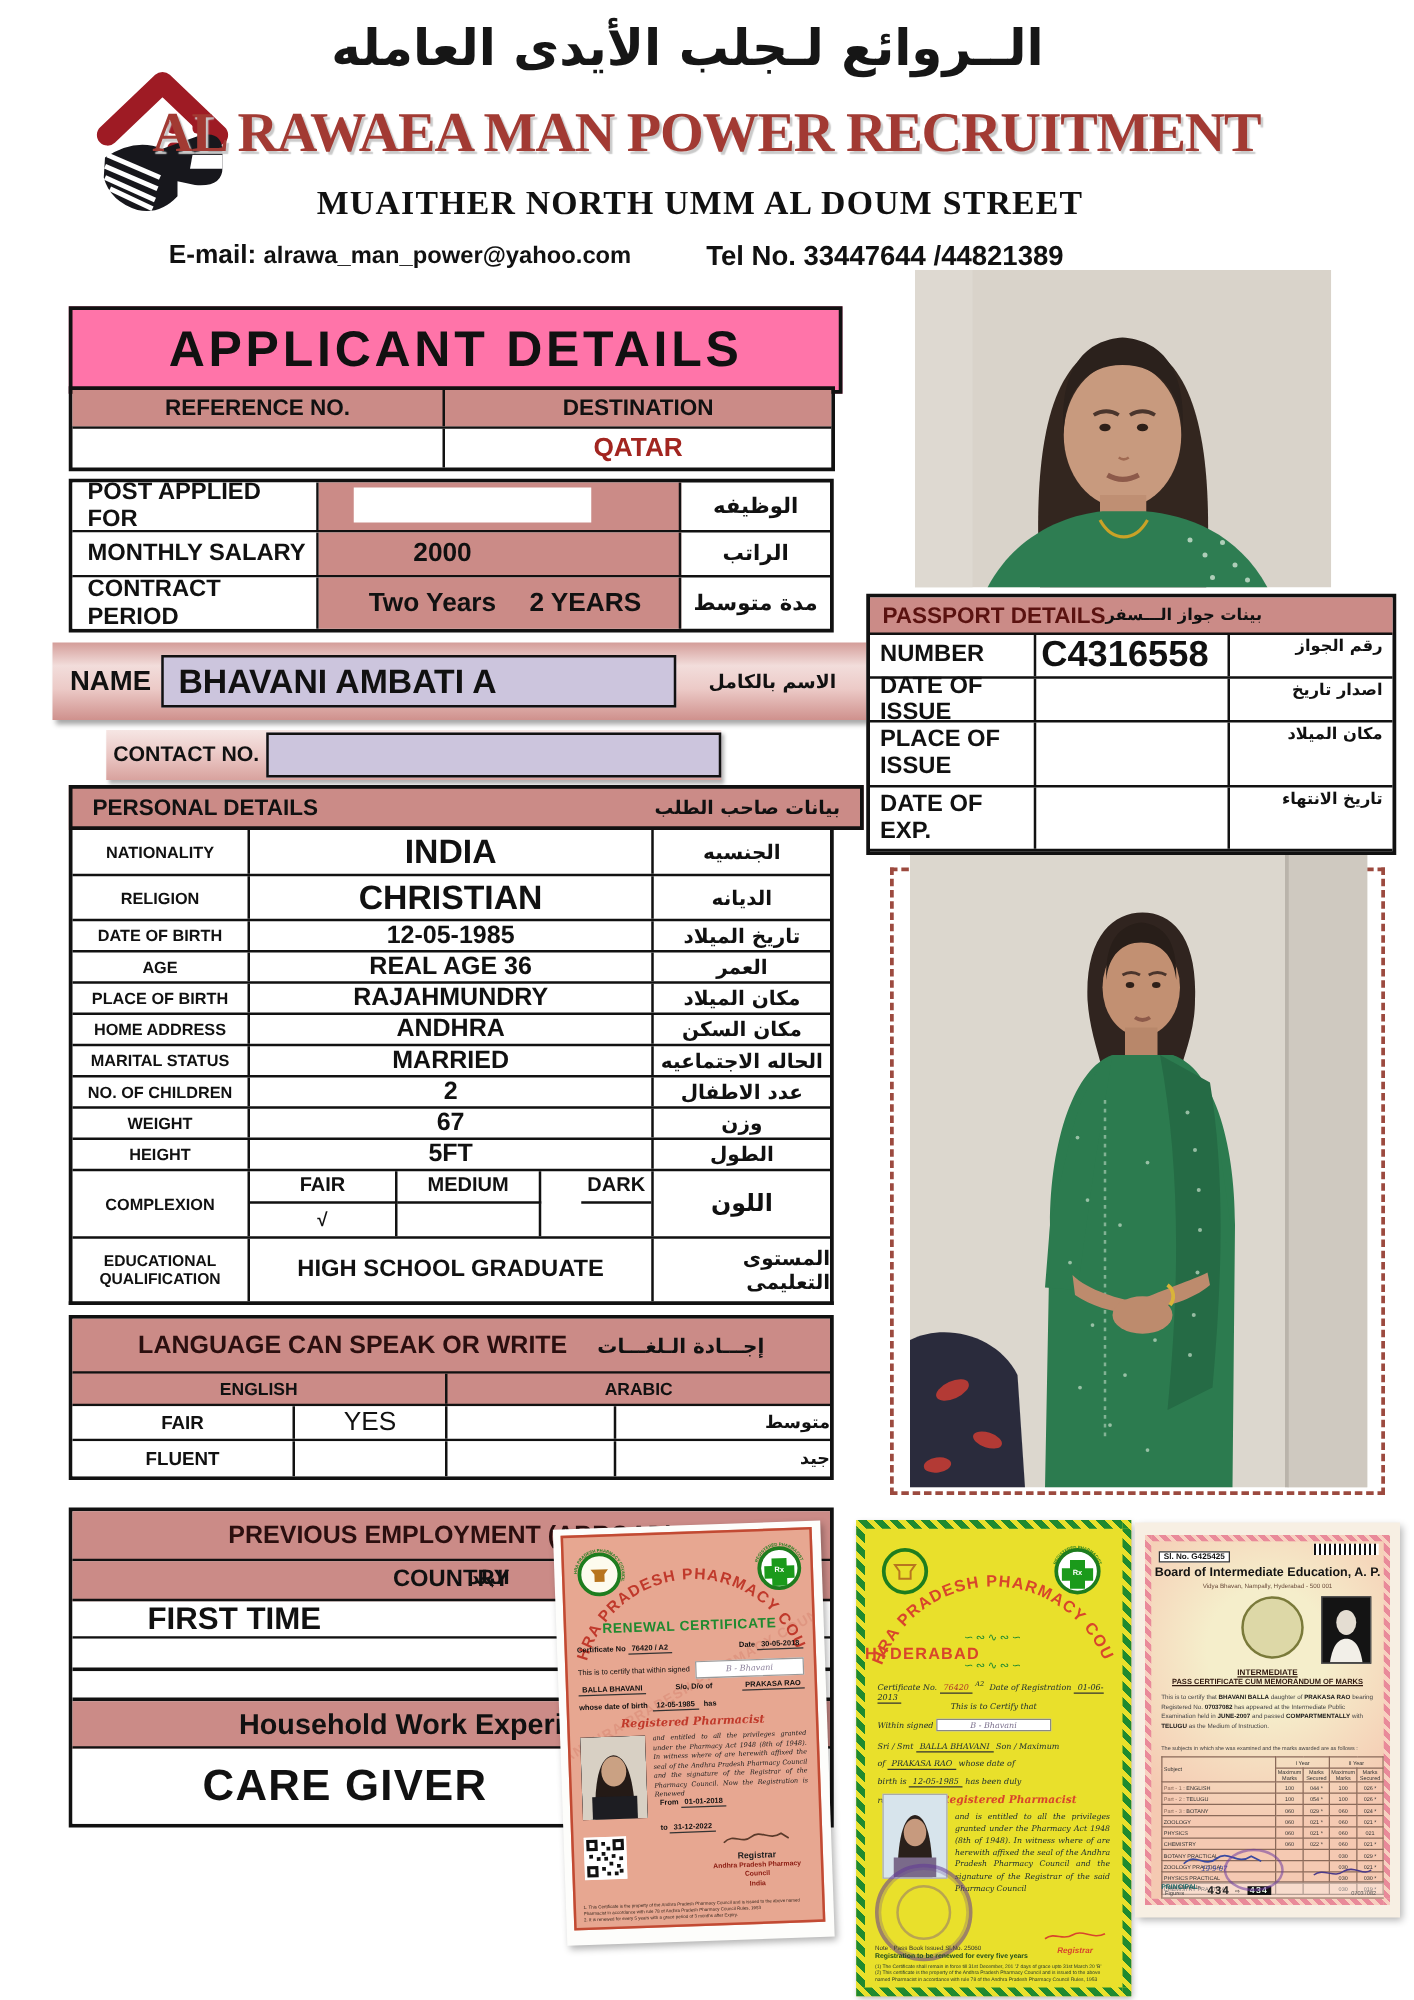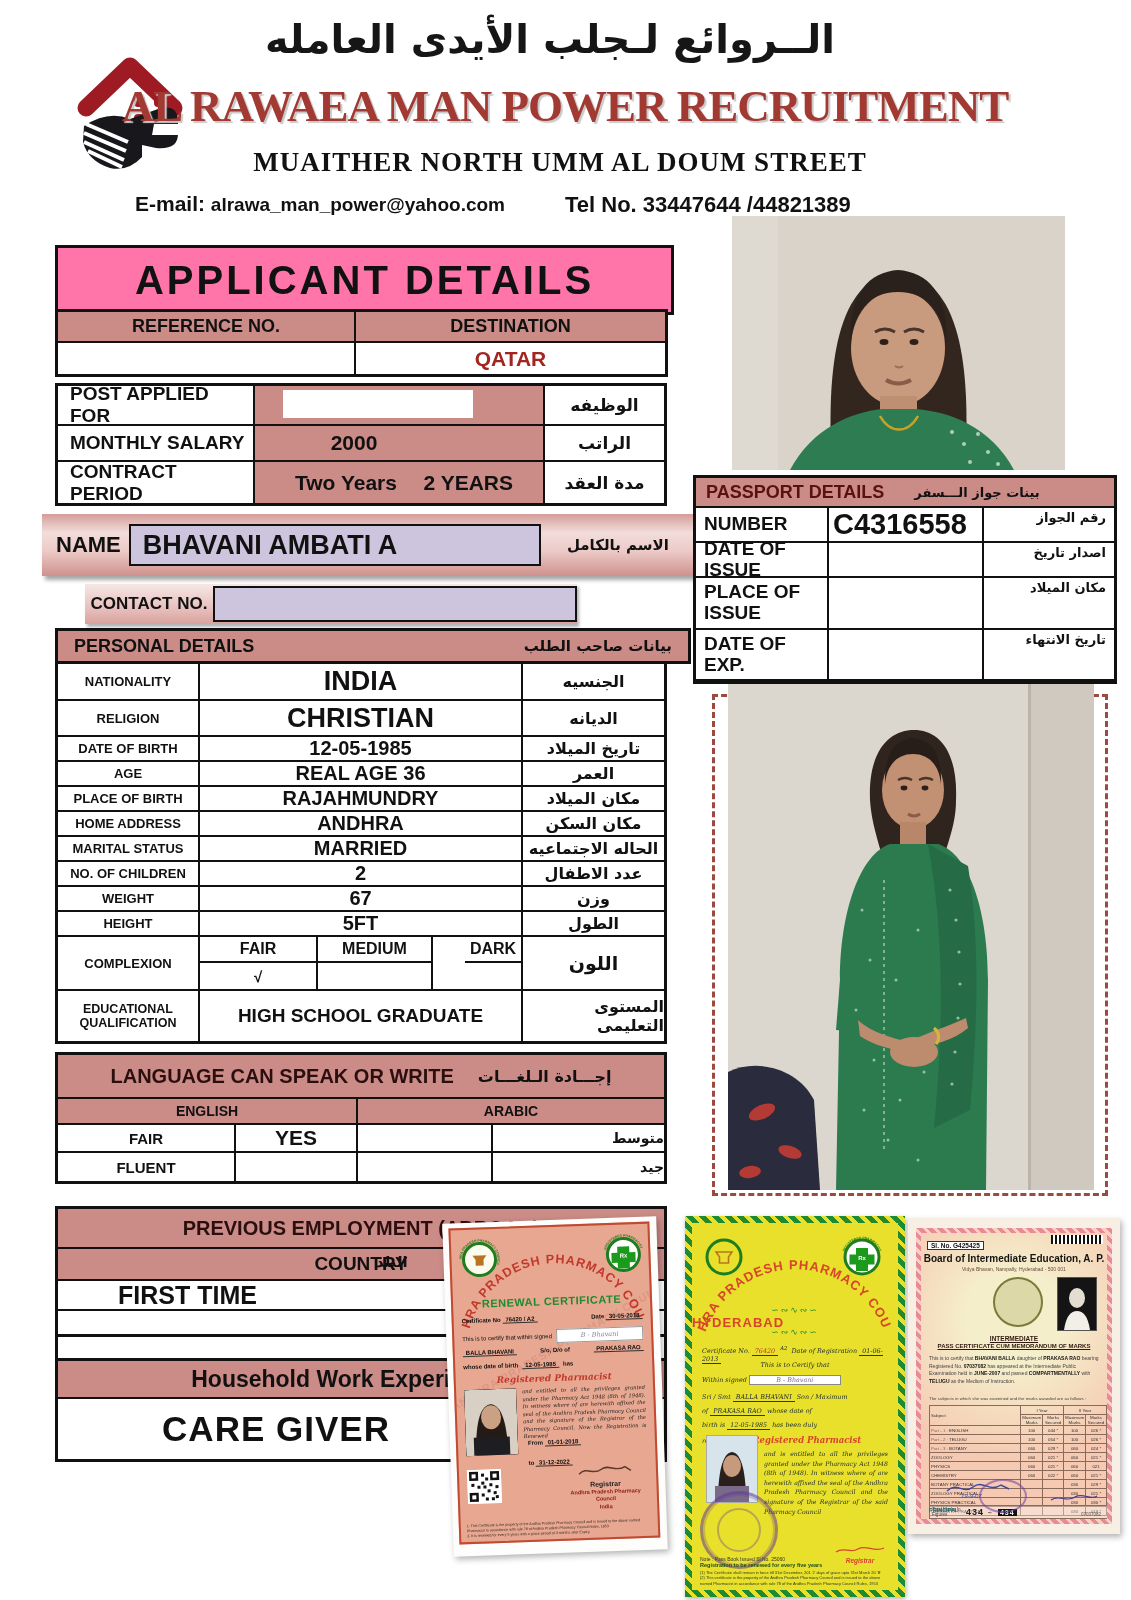--- a/index.html
+++ b/index.html
@@ -89,21 +89,21 @@
   .lang-hdr .en{font-size:20px;color:#2b0f0f;}
   .lang-hdr .ar{font-size:16px;}
   .lang-sub{display:flex;height:26px;border-bottom:2px solid #111;box-sizing:border-box;background:#cb8b87;font-weight:bold;}
   .lang-sub div{display:flex;align-items:center;justify-content:center;font-size:14px;}
   .ls1{width:300px;border-right:2px solid #111;box-sizing:border-box;}
   .ls2{flex:1;}
   .lrow{display:flex;height:28px;border-bottom:2px solid #111;box-sizing:border-box;background:#fff;}
   .lrow:last-child{border-bottom:none;}
   .lrow div{box-sizing:border-box;display:flex;align-items:center;}
   .lc1{width:178px;border-right:2px solid #111;justify-content:center;font-weight:bold;font-size:15px;}
-  .lc2{width:122px;border-right:2px solid #111;justify-content:center;font-weight:bold;font-size:21px;}
+  .lc2{width:122px;border-right:2px solid #111;justify-content:center;font-weight:normal;font-size:21px;}
   .lc3{width:135px;border-right:2px solid #111;}
   .lc4{flex:1;padding-left:12px;font-size:14px;font-weight:bold;}
 
   
   .emp{left:55px;top:1206px;width:612px;border:3px solid #111;box-sizing:border-box;}
   .emp .bar{background:#cb8b87;display:flex;align-items:center;justify-content:center;font-weight:bold;
             border-bottom:2px solid #111;box-sizing:border-box;}
   .emp-prev{height:40px;font-size:20px;color:#2b0f0f;}
   .emp-country{height:32px;font-size:19px;position:relative;}
   .emp-country .ar{position:absolute;left:318px;top:4px;font-size:15px;}
@@ -111,21 +111,21 @@
              padding-left:60px;font-size:25px;font-weight:bold;}
   .emp-e1{height:26px;background:#fff;border-bottom:3px solid #111;box-sizing:border-box;}
   .emp-e2{height:24px;background:#fff;border-bottom:3px solid #111;box-sizing:border-box;}
   .emp-house{height:38px;font-size:23px;}
   .emp-care{height:60px;background:#fff;display:flex;align-items:center;justify-content:center;
             padding-right:170px;font-size:35px;font-weight:bold;letter-spacing:1px;}
 
   
   .pp{left:693px;top:475px;width:424px;border:3px solid #111;box-sizing:border-box;background:#fff;z-index:4;}
   .pp-hdr{height:30px;background:#cb8b87;display:flex;align-items:center;border-bottom:2px solid #111;box-sizing:border-box;
-          padding:4px 10px;gap:30px;font-weight:bold;}
+          padding:4px 10px;font-weight:bold;}
   .pp-hdr .en{font-size:18px;color:#5a1210;}
   .pp-hdr .ar{font-size:13px;}
   .pp-row{display:flex;border-bottom:2px solid #111;box-sizing:border-box;}
   .pp .pp-row:nth-child(2){height:35px;}
   .pp .pp-row:nth-child(3){height:52px;}
   .pp .pp-row:nth-child(4){height:51px;}
   .pp .pp-row:nth-child(5){height:30px;border-bottom:none;}
   .pp-row div{box-sizing:border-box;}
   .ppc1{width:133px;border-right:2px solid #111;display:flex;align-items:center;padding-left:8px;font-weight:bold;font-size:19px;line-height:1.1;}
   .ppc2{width:155px;border-right:2px solid #111;display:flex;align-items:center;padding-left:4px;font-weight:bold;font-size:29px;}
@@ -299,21 +299,21 @@
       <div class="lab">MONTHLY SALARY</div>
       <div class="val" style="justify-content:center;padding-right:90px;">2000</div>
       <div class="ar arab">الراتب</div>
     </div>
     <div class="prow" style="height:41px;">
       <div class="lab">CONTRACT PERIOD</div>
       <div class="val" style="justify-content:space-between;padding:0 30px 0 40px;">
         <span>Two Years</span>
         <span>2 YEARS</span>
       </div>
-      <div class="ar arab">مدة العقد</div>
+      <div class="ar arab">مدة متوسط</div>
     </div>
   </div>
 
   <div class="abs name-bar">
     <span class="name-label">NAME</span>
     <div class="name-box">BHAVANI AMBATI A</div>
     <span class="name-arab arab">الاسم بالكامل</span>
   </div>
 
   <div class="abs contact-bar">

